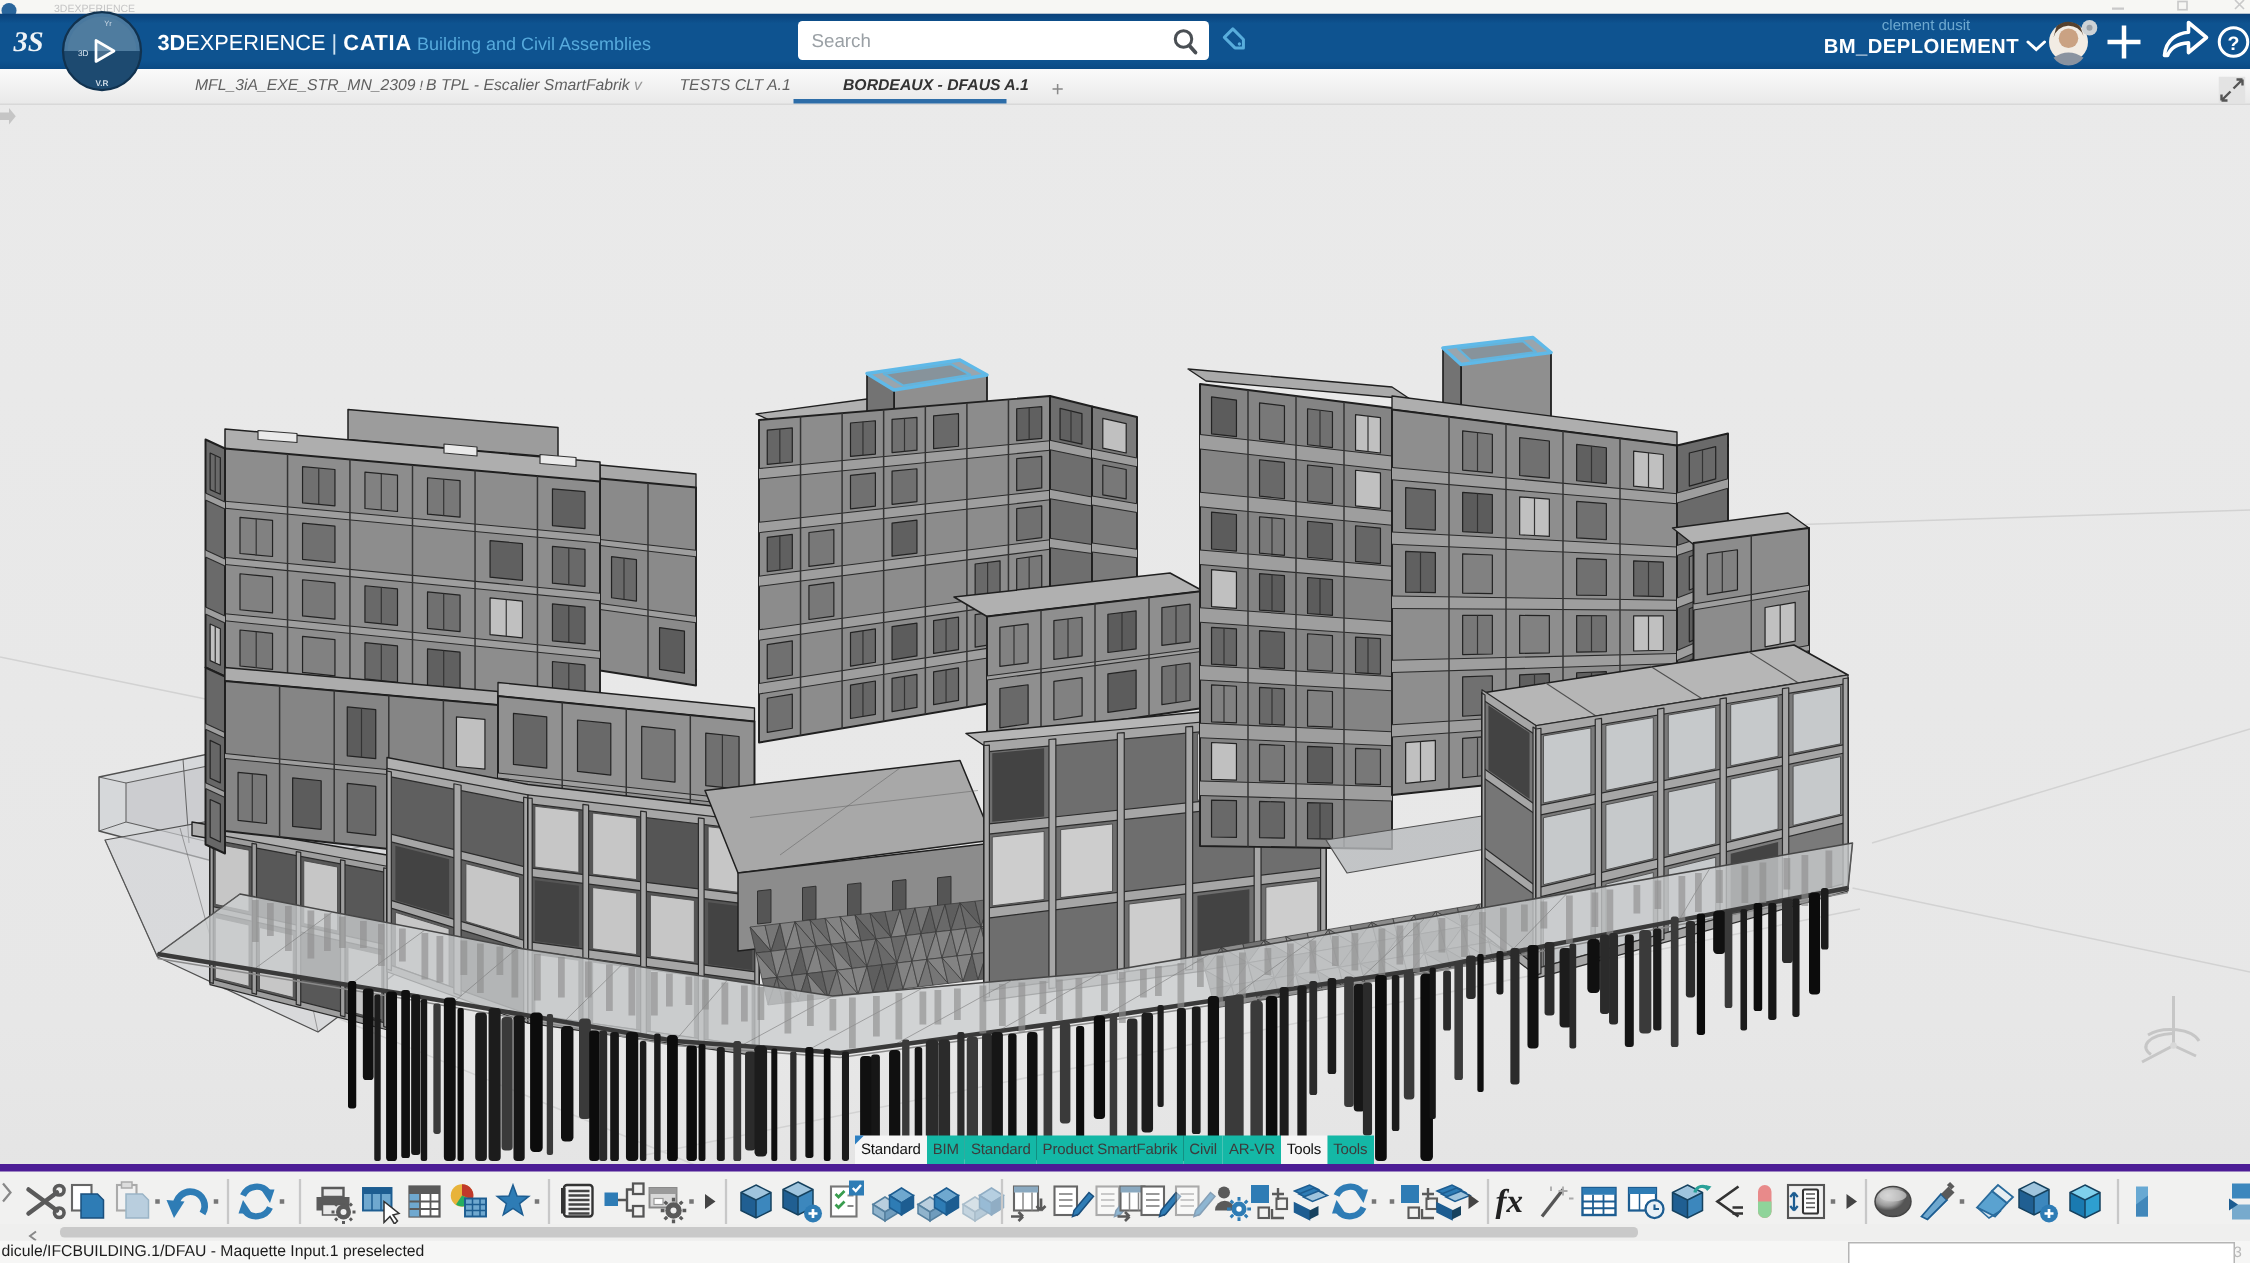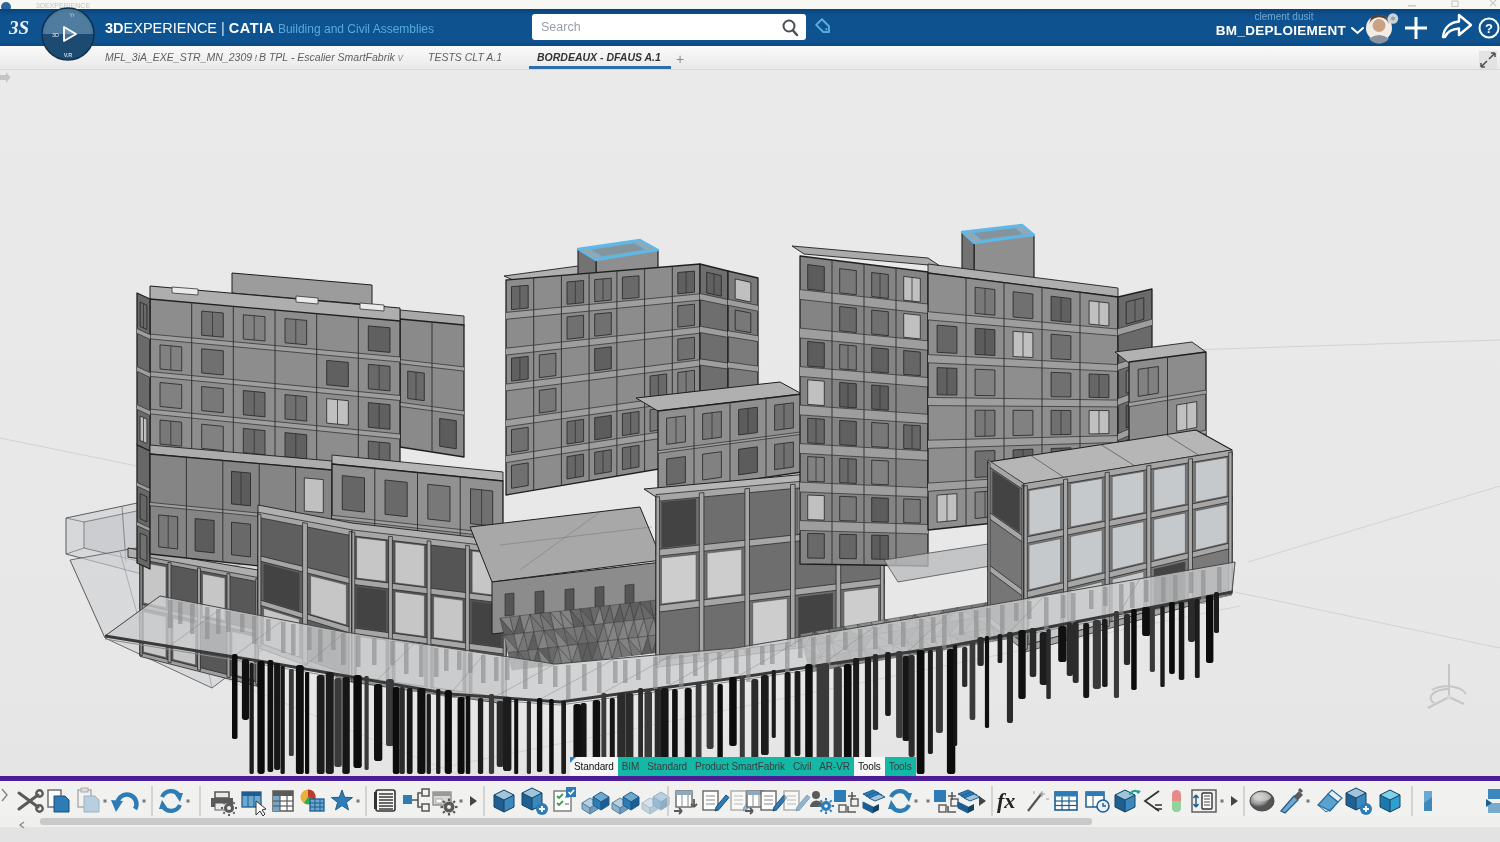--- a/index.html
+++ b/index.html
@@ -1,20 +1,20 @@
 <!DOCTYPE html>
 <html><head><meta charset="utf-8"><style>
 html,body{margin:0;padding:0;width:1500px;height:842px;overflow:hidden;
  font-family:"Liberation Sans",sans-serif;background:#e7e7e7;}
 #page{position:relative;width:1500px;height:842px;}
 #topstrip{position:absolute;left:0;top:0;width:1500px;height:9px;background:#f7f7f4;z-index:20;}
 #bluebar{position:absolute;left:0;top:9px;width:1462px;height:37px;z-index:20;padding-left:46px;}
 #tabstrip{position:absolute;left:0;top:46px;width:1500px;height:23px;z-index:19;
  background:linear-gradient(#fafafa,#e9e9e9);border-bottom:1px solid #d8d8d8;}
-#tabstrip .tab{position:absolute;top:5px;font-style:italic;font-size:10.5px;color:#5f5f5f;white-space:nowrap;}
+#tabstrip .tab{position:absolute;top:5px;font-style:italic;font-size:10.5px;color:#5f5f5f;white-space:nowrap;margin-left:25px;}
 #tabstrip .tab.active{color:#333;font-weight:bold;text-align:center;}
 #activeline{position:absolute;left:529px;top:20px;width:142px;height:3px;background:#2d6da8;}
 #scenewrap{position:absolute;left:0;top:0;width:1500px;height:842px;z-index:1;}
 #bottomtabs{position:absolute;left:570px;top:757px;height:19px;z-index:15;font-size:10px;color:#333;white-space:nowrap;}
 #bottomtabs span{display:inline-block;height:19px;line-height:19px;padding:0 4px;background:#14b8a6;color:#3c3c3c;letter-spacing:-0.1px;}
 #bottomtabs span.on{background:#f6f6f6;color:#111;}
 #toolbar{position:absolute;left:0;top:776px;width:1500px;height:40px;background:#f1f1f0;z-index:16;
  border-top:5px solid #4c1d95;}
 #scrollstrip{position:absolute;left:0;top:816px;width:1500px;height:11px;background:#efefee;z-index:16;}
 #scrollthumb{position:absolute;left:40px;top:2px;width:1052px;height:7px;background:#c9c9c9;border-radius:3px;}
@@ -1483,12 +1483,19 @@
         <g transform="translate(1494,20)">
           <path d="M-6 -12 h12 v10 h-12 z" fill="#3c87bd"></path>
           <path d="M-6 2 h12 v10 h-12 z" fill="#77aacd"></path>
           <path d="M-8 -2 l6 4 l-6 4 z" fill="#1d5d91"></path>
         </g>
       </svg>
     </div>
     <div id="scrollstrip"><svg width="40" height="11">
         <path d="M24 3 l-4 3 l4 3" stroke="#888" stroke-width="1.3" fill="none"></path>
       </svg><div id="scrollthumb"></div></div>
+    <div id="statusbar">
+      <span class="msg">dicule/IFCBUILDING.1/DFAU - Maquette Input.1 preselected</span>
+      <div id="cmdbox"></div>
+      <svg style="position:absolute;right:0;top:0" width="12" height="15">
+        <text x="1" y="11" font-size="10" fill="#b9b9b9">3</text>
+      </svg>
+    </div>
   </div>
 </body></html>

